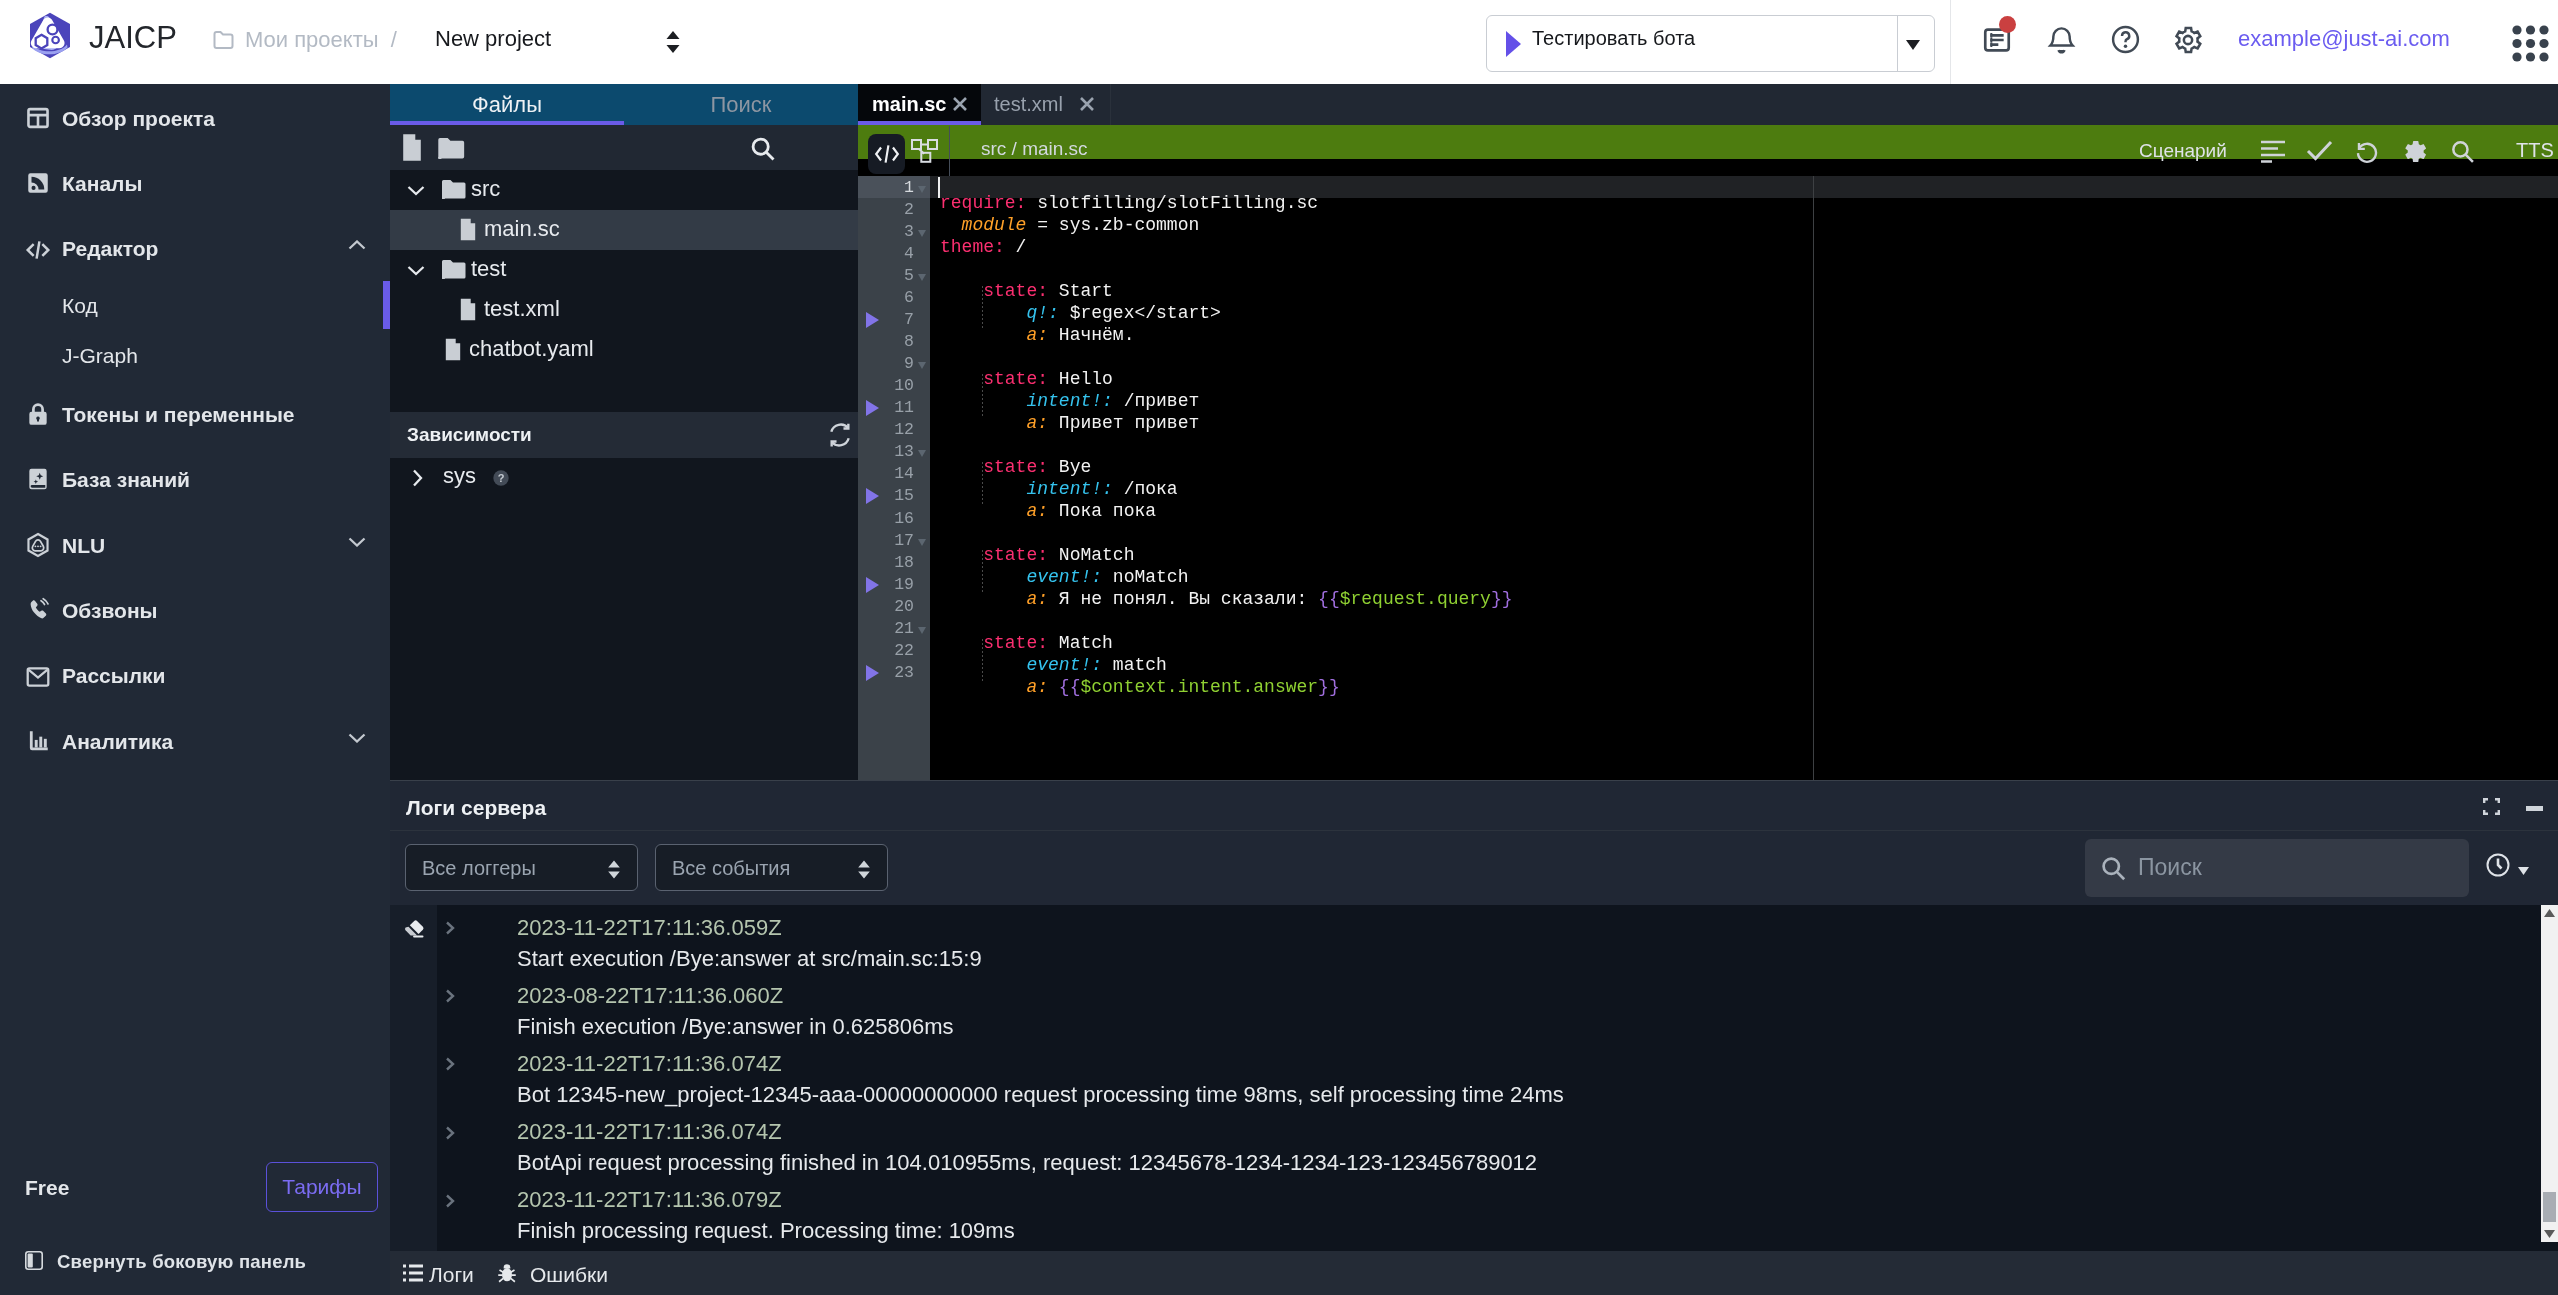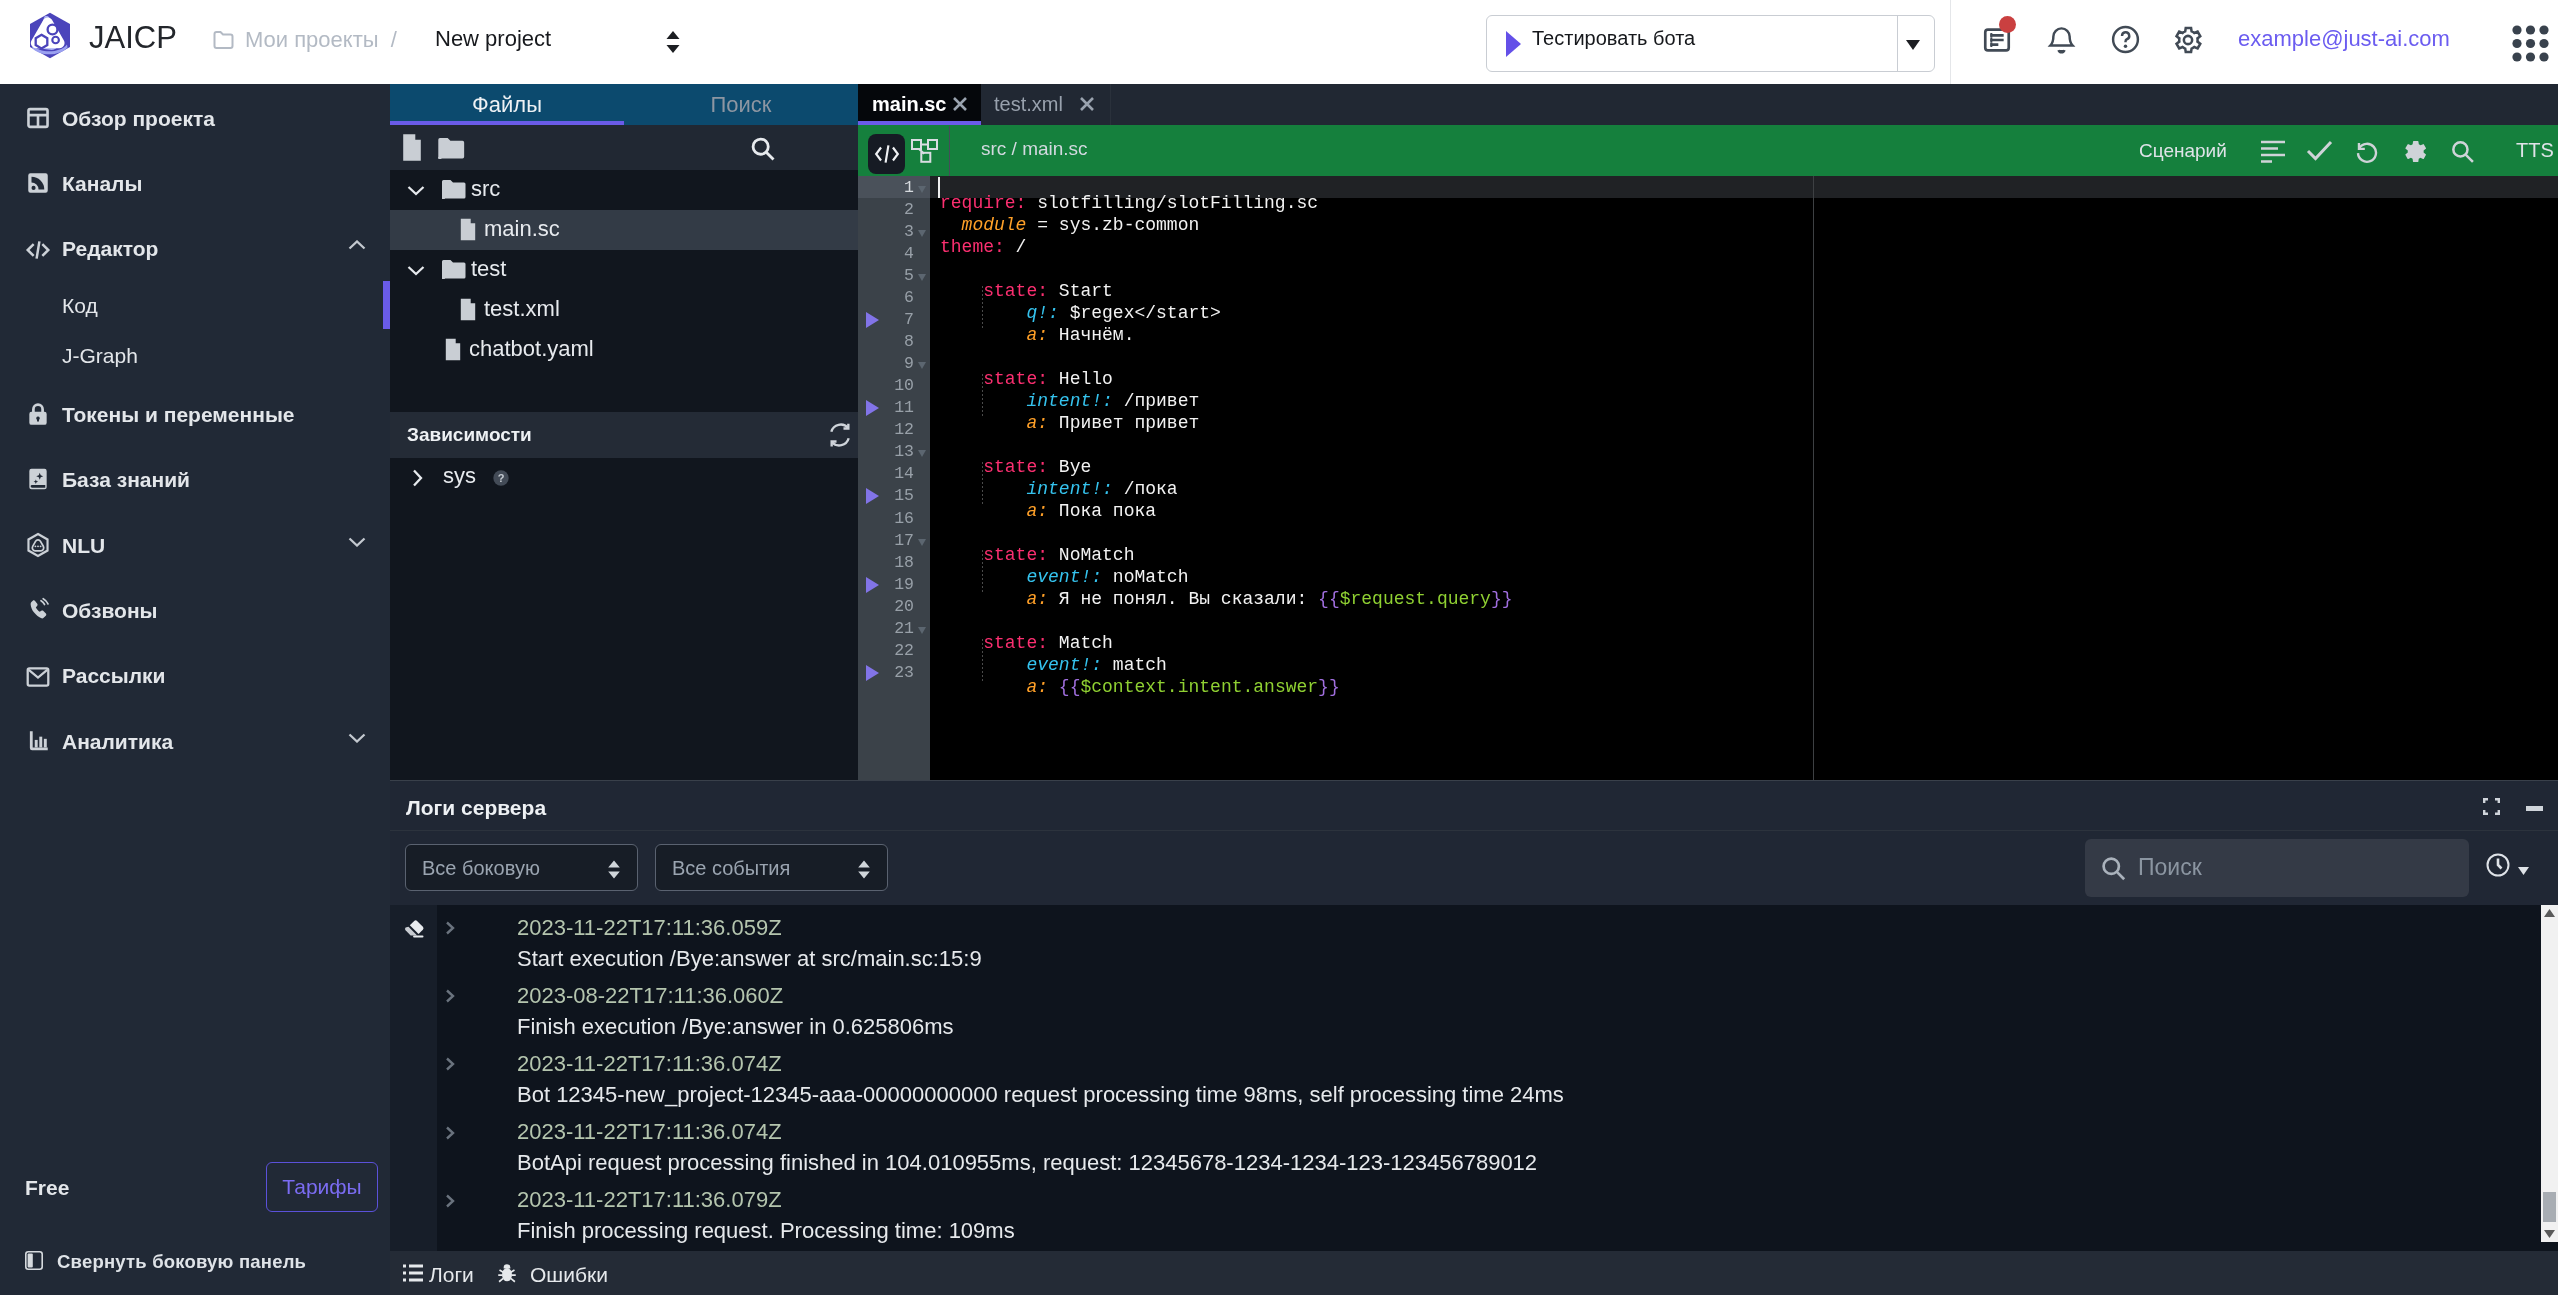--- a/index.html
+++ b/index.html
@@ -45,21 +45,21 @@
 #dep .txt { position:absolute; left:17px; top:12px; font-size:19px; font-weight:700; }
 
 #ed { position:absolute; top:84px; left:858px; width:1700px; height:696px; background:#000; }
 #ed .tabbar { position:absolute; top:0; left:0; width:1700px; height:41px; background:#212833; }
 #ed .tab1 { position:absolute; left:0; top:0; width:123px; height:41px; background:#05070b; }
 #ed .tab1 .ul { position:absolute; left:0; bottom:0; width:123px; height:4px; background:#6a5be8; }
 #ed .tab1 .n { position:absolute; left:14px; top:9px; font-size:20px; font-weight:700; color:#fff; }
 #ed .tab2 { position:absolute; left:123px; top:0; width:130px; height:41px; border-right:1px solid #2a313b; }
 #ed .tab2 .n { position:absolute; left:13px; top:9px; font-size:20px; color:#98a1ad; }
 .xmark { position:absolute; top:10px; width:20px; height:20px; color:#9aa3af; }
-#ed .toolbar { position:absolute; top:41px; left:0; width:1700px; height:51px; background:#15803d; }
+#ed .toolbar { position:absolute; top:41px; left:0; width:1700px; height:34px; background:#4d7c0f; }
 #ed .codebox { position:absolute; left:10px; top:9px; width:37px; height:40px; background:#161b24; border-radius:8px; color:#fff; }
 #ed .crumb { position:absolute; left:123px; top:13px; font-size:19px; color:#d3d9e0; }
 #ed .tdiv { position:absolute; left:91px; top:1px; width:1px; height:50px; background:#454d59; }
 #ed .rlabel { position:absolute; top:15px; font-size:19px; color:#dfe3e8; }
 
 #gutter { position:absolute; top:92px; left:0; width:72px; height:604px; background:#3b4249; }
 #gutter .ln { position:absolute; right:16px; width:40px; text-align:right; font-family:"Liberation Mono", monospace; font-size:16.5px; line-height:22px; color:#98a0a8; }
 #code { position:absolute; top:92px; left:72px; width:1628px; height:604px; }
 #curline { position:absolute; top:-0.5px; left:0; width:1628px; height:22px; background:#202225; }
 #curlineg { position:absolute; top:-0.5px; left:0; width:72px; height:22px; background:#4a515a; }
@@ -379,21 +379,21 @@
         <span class="o">a:</span> <span class="pp">{{</span><span class="g">$context.intent.answer</span><span class="pp">}}</span></pre>
 </div>
 <div id="lp">
   <div class="title">Логи сервера</div>
   <svg class="abs" style="left:2093px;top:17px" width="17" height="17" viewBox="0 0 17 17" fill="none" stroke="#cfd4da" stroke-width="2.4">
         <path d="M1.2 5 V1.2 H5 M12 1.2 H15.8 V5 M15.8 12 V15.8 H12 M5 15.8 H1.2 V12"></path>
       </svg>
   <div class="abs" style="left:2136px;top:25px;width:17px;height:5px;background:#cfd4da"></div>
   <div class="hline"></div>
   <div class="sel" style="left:15px;width:233px">
-        <span class="stxt">Все боковую</span>
+        <span class="stxt">Все логгеры</span>
     <svg class="updn" style="left:201px" width="14" height="19" viewBox="0 0 14 19" fill="#d0d5da">
           <path d="M7 0.5 L12.8 7.5 H1.2 Z M7 18.5 L12.8 11.5 H1.2 Z"></path>
         </svg>
   </div>
   <div class="sel" style="left:265px;width:233px">
         <span class="stxt">Все события</span>
     <svg class="updn" style="left:201px" width="14" height="19" viewBox="0 0 14 19" fill="#d0d5da">
           <path d="M7 0.5 L12.8 7.5 H1.2 Z M7 18.5 L12.8 11.5 H1.2 Z"></path>
         </svg>
   </div>

